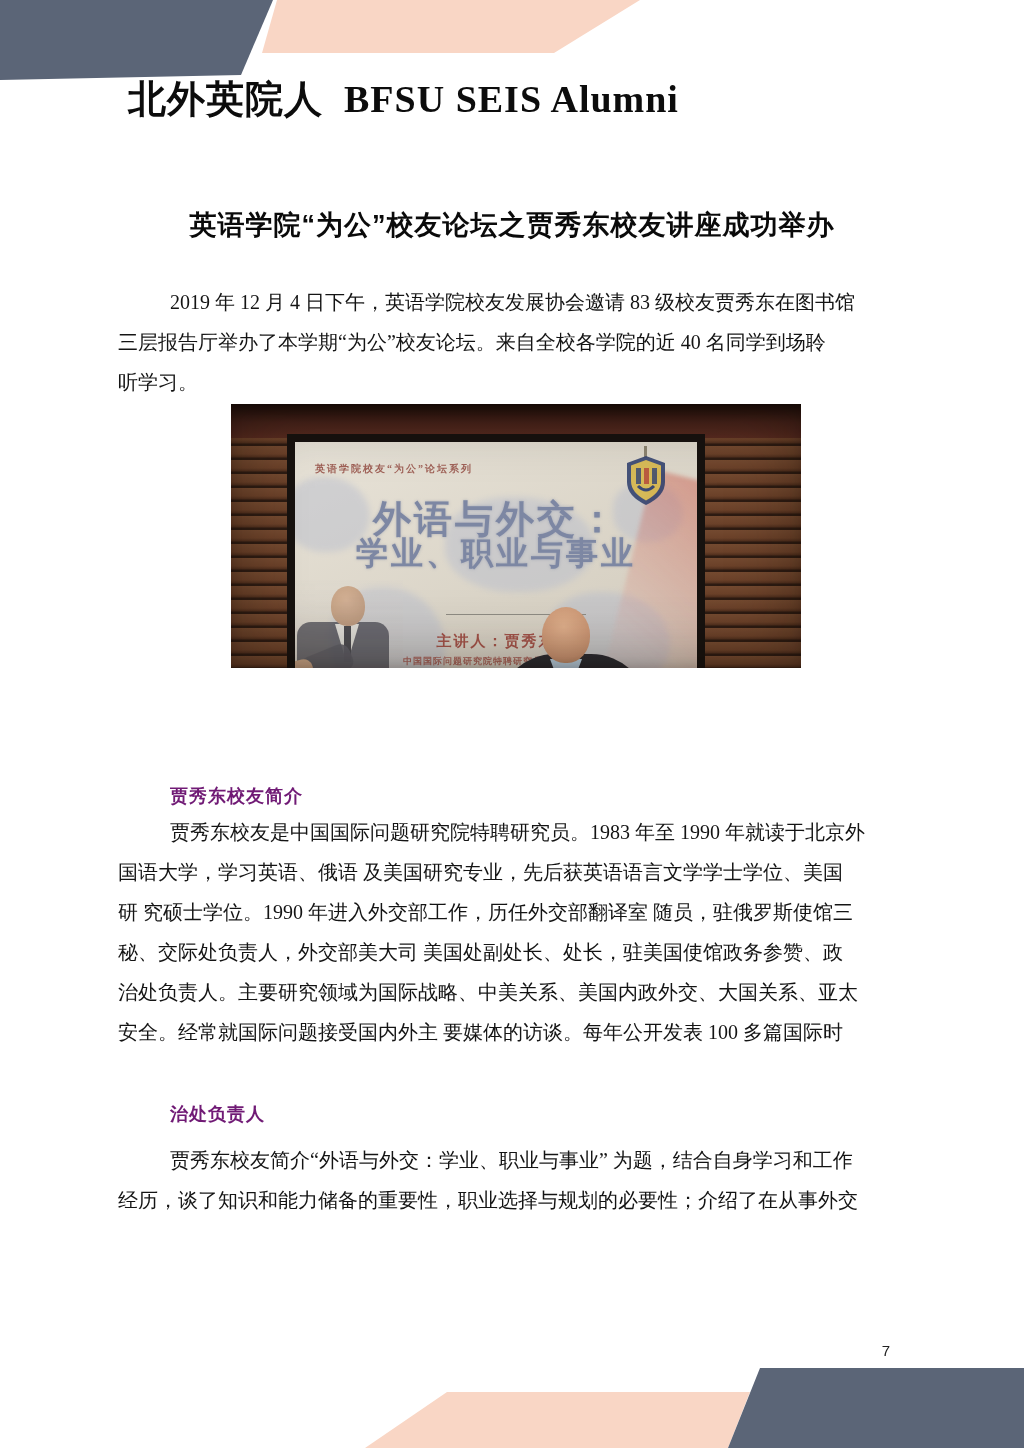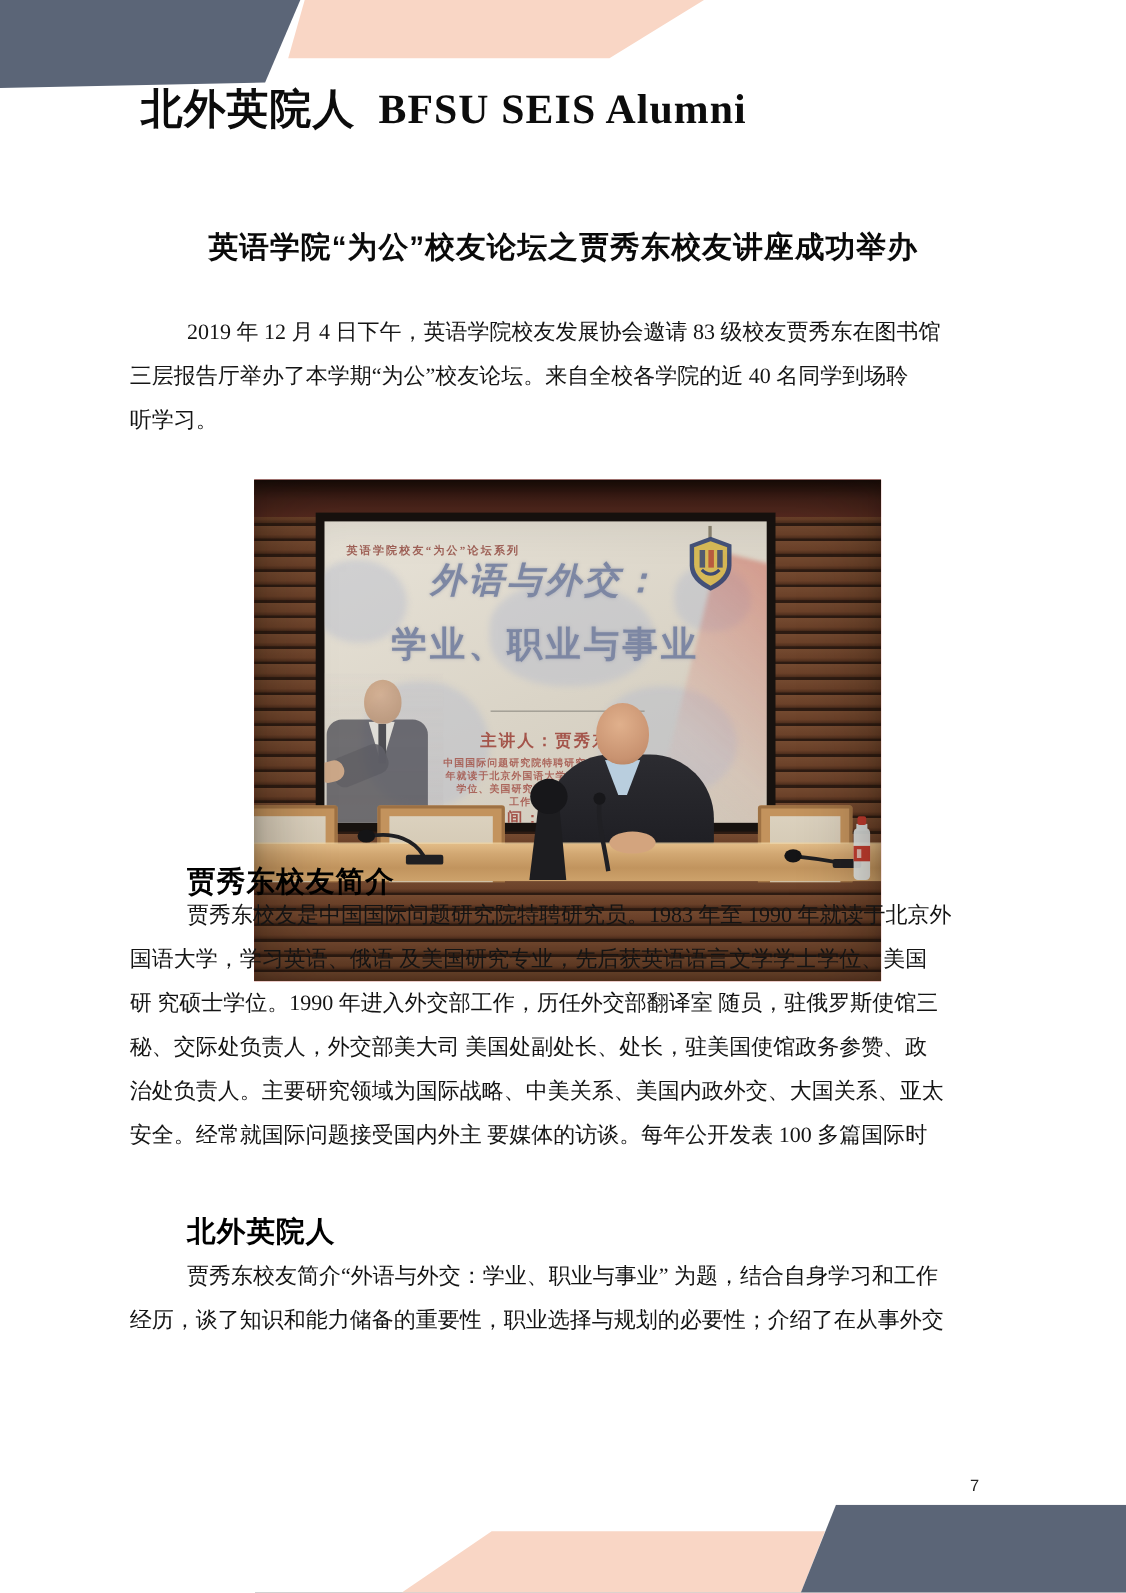--- a/index.html
+++ b/index.html
@@ -25,33 +25,33 @@
   }
 
   .para { position:absolute; left:118px; width:800px; font-size:20px; color:#141414; }
   .para .pline { height:40px; line-height:40px; white-space:nowrap; }
   .para .pline:first-child { text-indent:52px; }
   .p1 { top:282px; }
   .p2 { top:812px; }
   .p3 { top:1140px; }
 
   .sec-heading {
-    position:absolute; left:170px; font-size:26px; font-weight:bold; color:#000000;
+    position:absolute; left:170px; font-size:18px; font-weight:bold; color:#701a75;
     font-family:"Liberation Sans","DejaVu Sans",sans-serif; letter-spacing:1px;
   }
   .h-sec1 { top:784px; }
   .h-sec2 { top:1102px; }
 
   .page-number {
     position:absolute; left:874px; top:1342px; width:24px; text-align:center;
     font-size:15px; color:#222; font-family:"Liberation Sans","DejaVu Sans",sans-serif;
   }
 
   
-  .photo { position:absolute; left:231px; top:404px; width:570px; height:456px; overflow:hidden; background:#b91c1c;margin-top:32px; }
+  .photo { position:absolute; left:231px; top:404px; width:570px; height:264px; overflow:hidden; background:#f0abfc; }
   .wall { position:absolute; inset:0;
     background:repeating-linear-gradient(180deg,#744a30 0px,#6b4129 8px,#51301e 11px,#2d1b12 12px,#2d1b12 14px);
   }
   .wall-top { position:absolute; left:0; top:0; width:100%; height:34px;
     background:linear-gradient(180deg,#170b08,#46221a 55%,#582b20); }
 
   .screen-frame { position:absolute; left:56px; top:30px; width:418px; height:290px;
     background:#17120f; padding:8px; box-sizing:border-box; }
   .screen { position:relative; width:100%; height:100%; overflow:hidden;
     background:linear-gradient(155deg,#e8e3d8 0%,#dad4c7 55%,#cfc8ba 100%); }
@@ -68,21 +68,21 @@
     transform:rotate(14deg); filter:blur(2px); }
 
   .slide-series { position:absolute; left:20px; top:20px; font-size:10px; font-weight:bold;
     color:#99554b; letter-spacing:2px; opacity:.9; filter:blur(.3px); }
 
   .emblem { position:absolute; right:28px; top:4px; filter:blur(.4px); opacity:.92; }
 
   .slide-title { position:absolute; left:0; width:100%; text-align:center; font-weight:bold;
     color:#7d87a3; font-family:"Liberation Sans","DejaVu Sans",sans-serif;
     text-shadow:0 0 3px rgba(125,135,163,.55); letter-spacing:3px; white-space:nowrap; }
-  .st1 { top:32px; font-size:32px;font-style:italic; }
+  .st1 { top:52px; font-size:38px; }
   .st2 { top:90px; font-size:32px; }
 
   .slide-rule { position:absolute; left:50%; top:172px; width:140px; height:1px; margin-left:-50px; background:#8f8c84; }
 
   .slide-speaker { position:absolute; left:0; top:190px; width:100%; text-align:center;
     font-size:15px; font-weight:bold; color:#a4544a; letter-spacing:2px; filter:blur(.3px); }
   .slide-bio { position:absolute; left:28px; top:213px; width:364px; text-align:center;
     font-size:9px; line-height:12px; font-weight:bold; color:#a4544a; letter-spacing:1px;
     opacity:.85; filter:blur(.6px); }
   .slide-bio .bio-line { white-space:nowrap; }
@@ -246,21 +246,21 @@
   <div class="sec-heading h-sec1">贾秀东校友简介</div>
   <div class="para p2">
       <div class="pline">贾秀东校友是中国国际问题研究院特聘研究员。1983 年至 1990 年就读于北京外</div>
       <div class="pline">国语大学，学习英语、俄语 及美国研究专业，先后获英语语言文学学士学位、美国</div>
       <div class="pline">研 究硕士学位。1990 年进入外交部工作，历任外交部翻译室 随员，驻俄罗斯使馆三</div>
       <div class="pline">秘、交际处负责人，外交部美大司 美国处副处长、处长，驻美国使馆政务参赞、政</div>
       <div class="pline">治处负责人。主要研究领域为国际战略、中美关系、美国内政外交、大国关系、亚太</div>
       <div class="pline">安全。经常就国际问题接受国内外主 要媒体的访谈。每年公开发表 100 多篇国际时</div>
     </div>
 
-  <div class="sec-heading h-sec2">北外英院人</div>
+  <div class="sec-heading h-sec2">治处负责人</div>
   <div class="para p3">
       <div class="pline">贾秀东校友简介“外语与外交：学业、职业与事业” 为题，结合自身学习和工作</div>
       <div class="pline">经历，谈了知识和能力储备的重要性，职业选择与规划的必要性；介绍了在从事外交</div>
     </div>
 
   <div class="page-number">7</div>
 
   <svg class="accent-svg bottom-accent" width="1024" height="80" viewBox="0 0 80 -80 1024 80" style="top:1368px">
     <polygon points="447,24 750,24 728,80 365,80" fill="#f9d6c5"></polygon>
     <polygon points="760,0 1024,0 1024,80 728,80" fill="#5b6577"></polygon>

